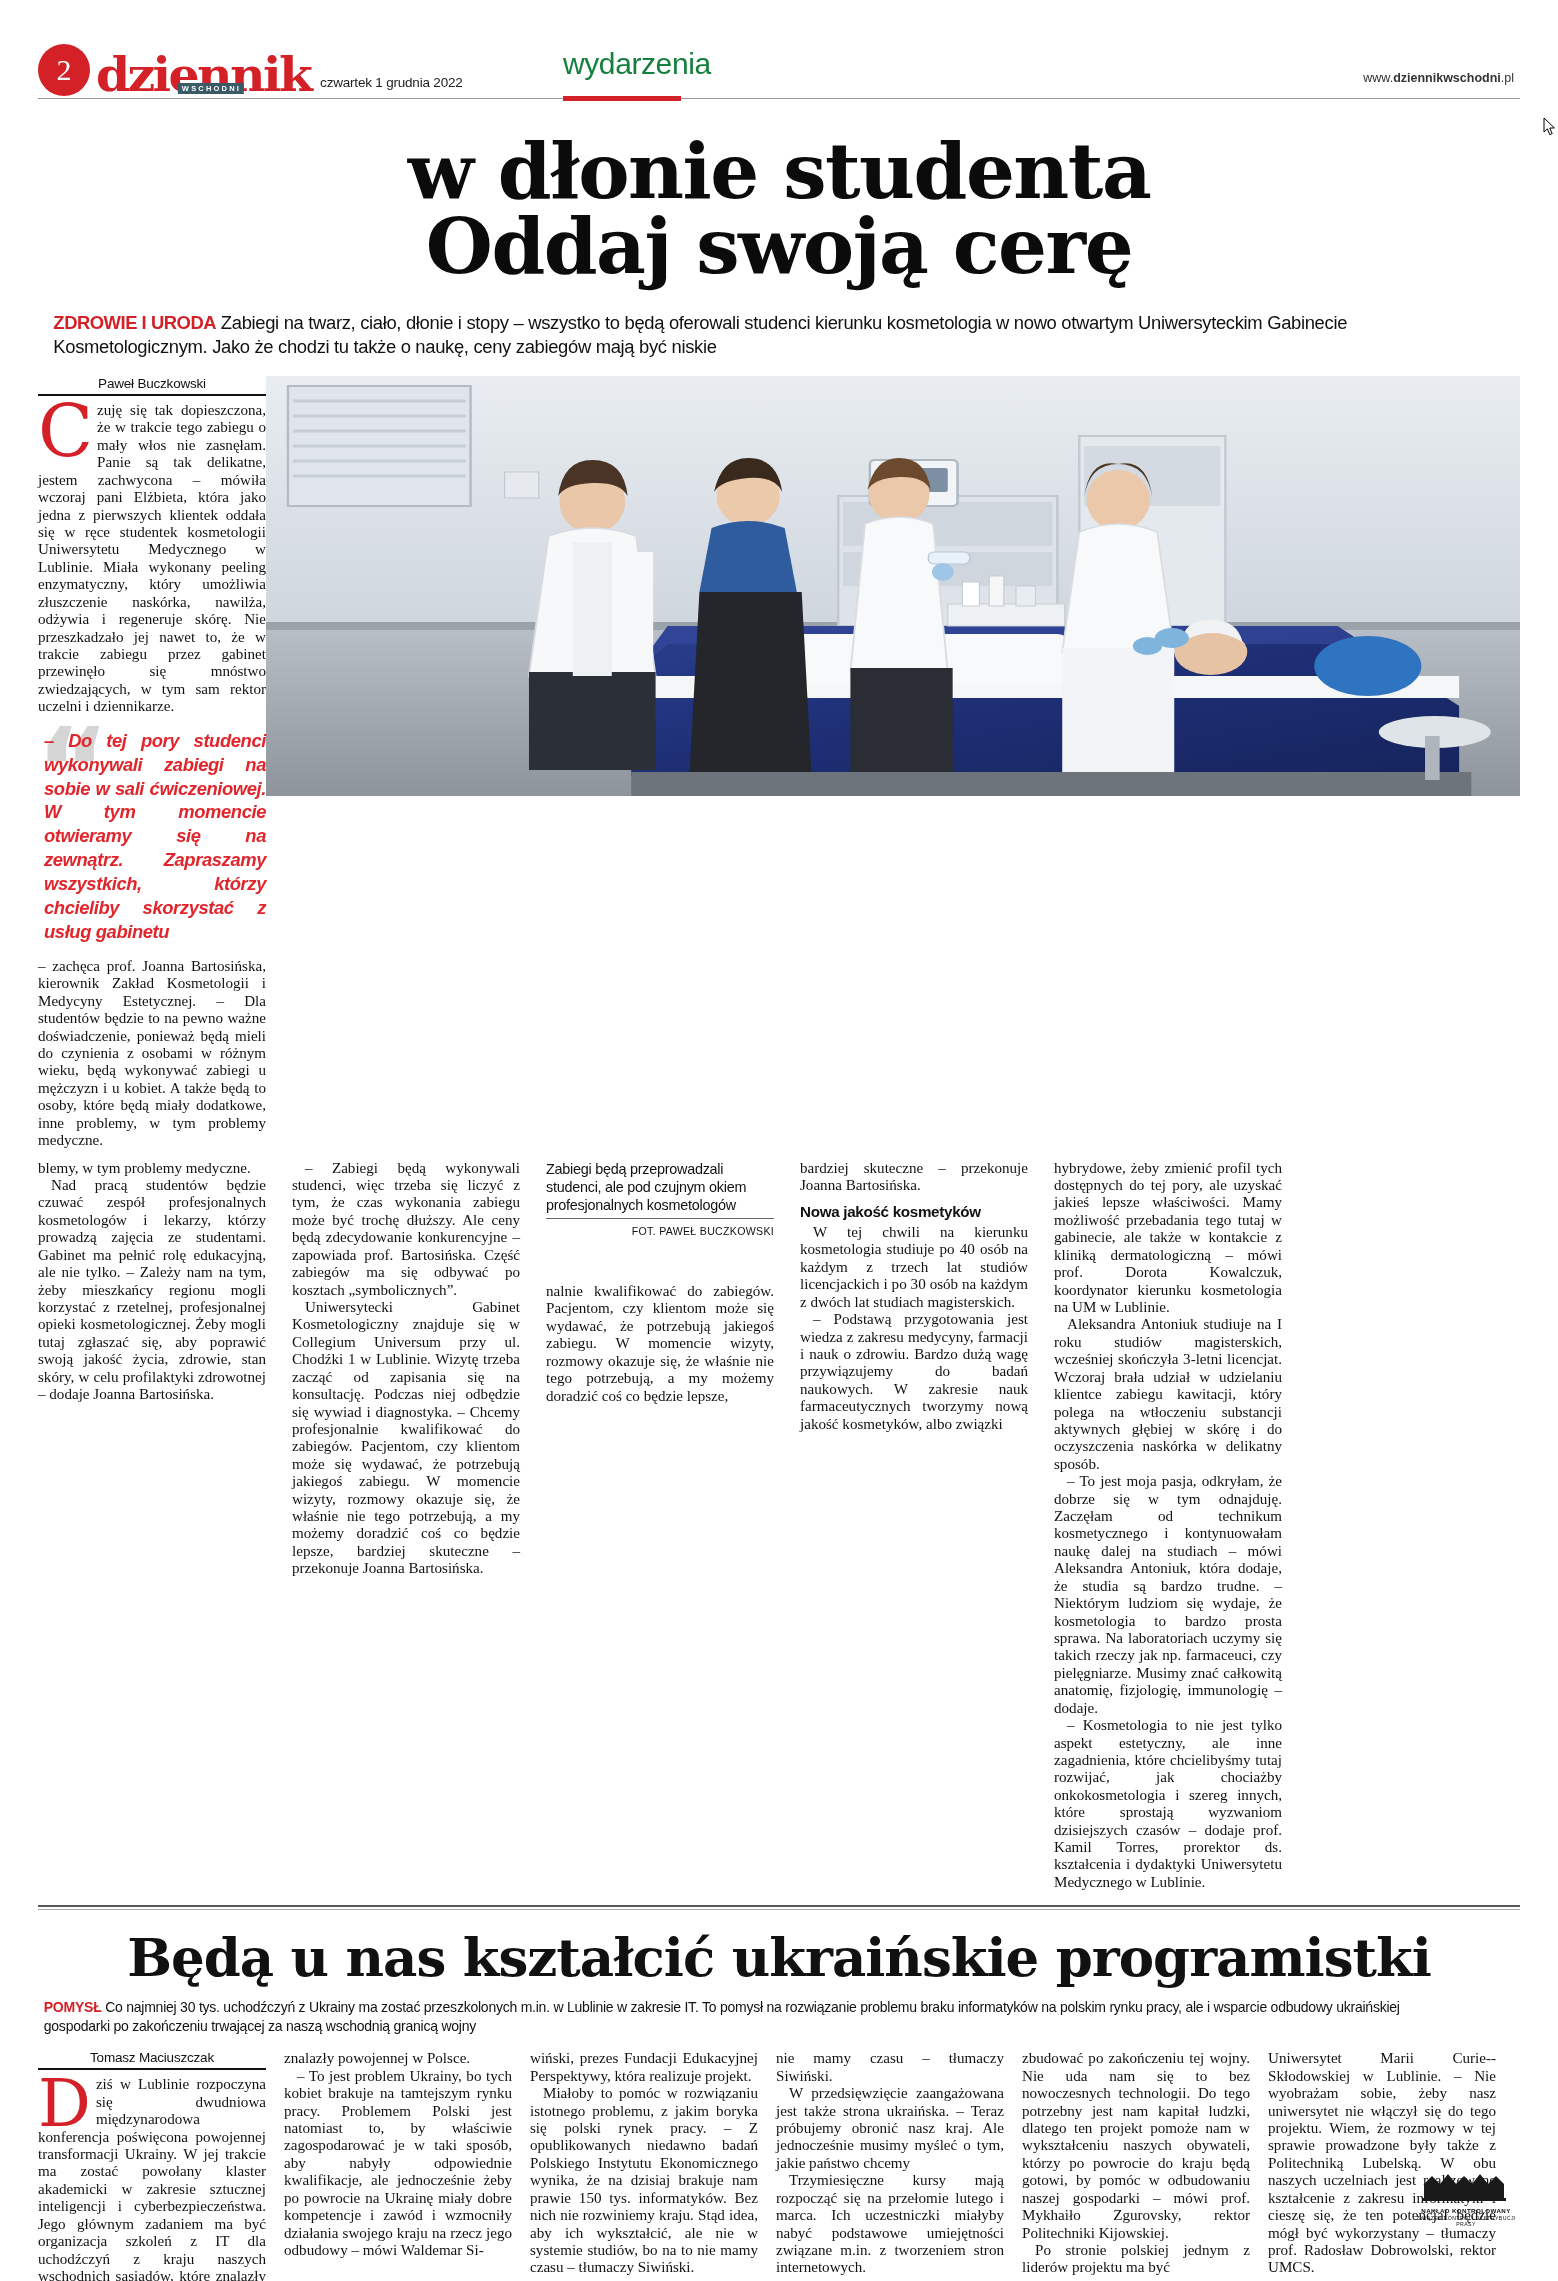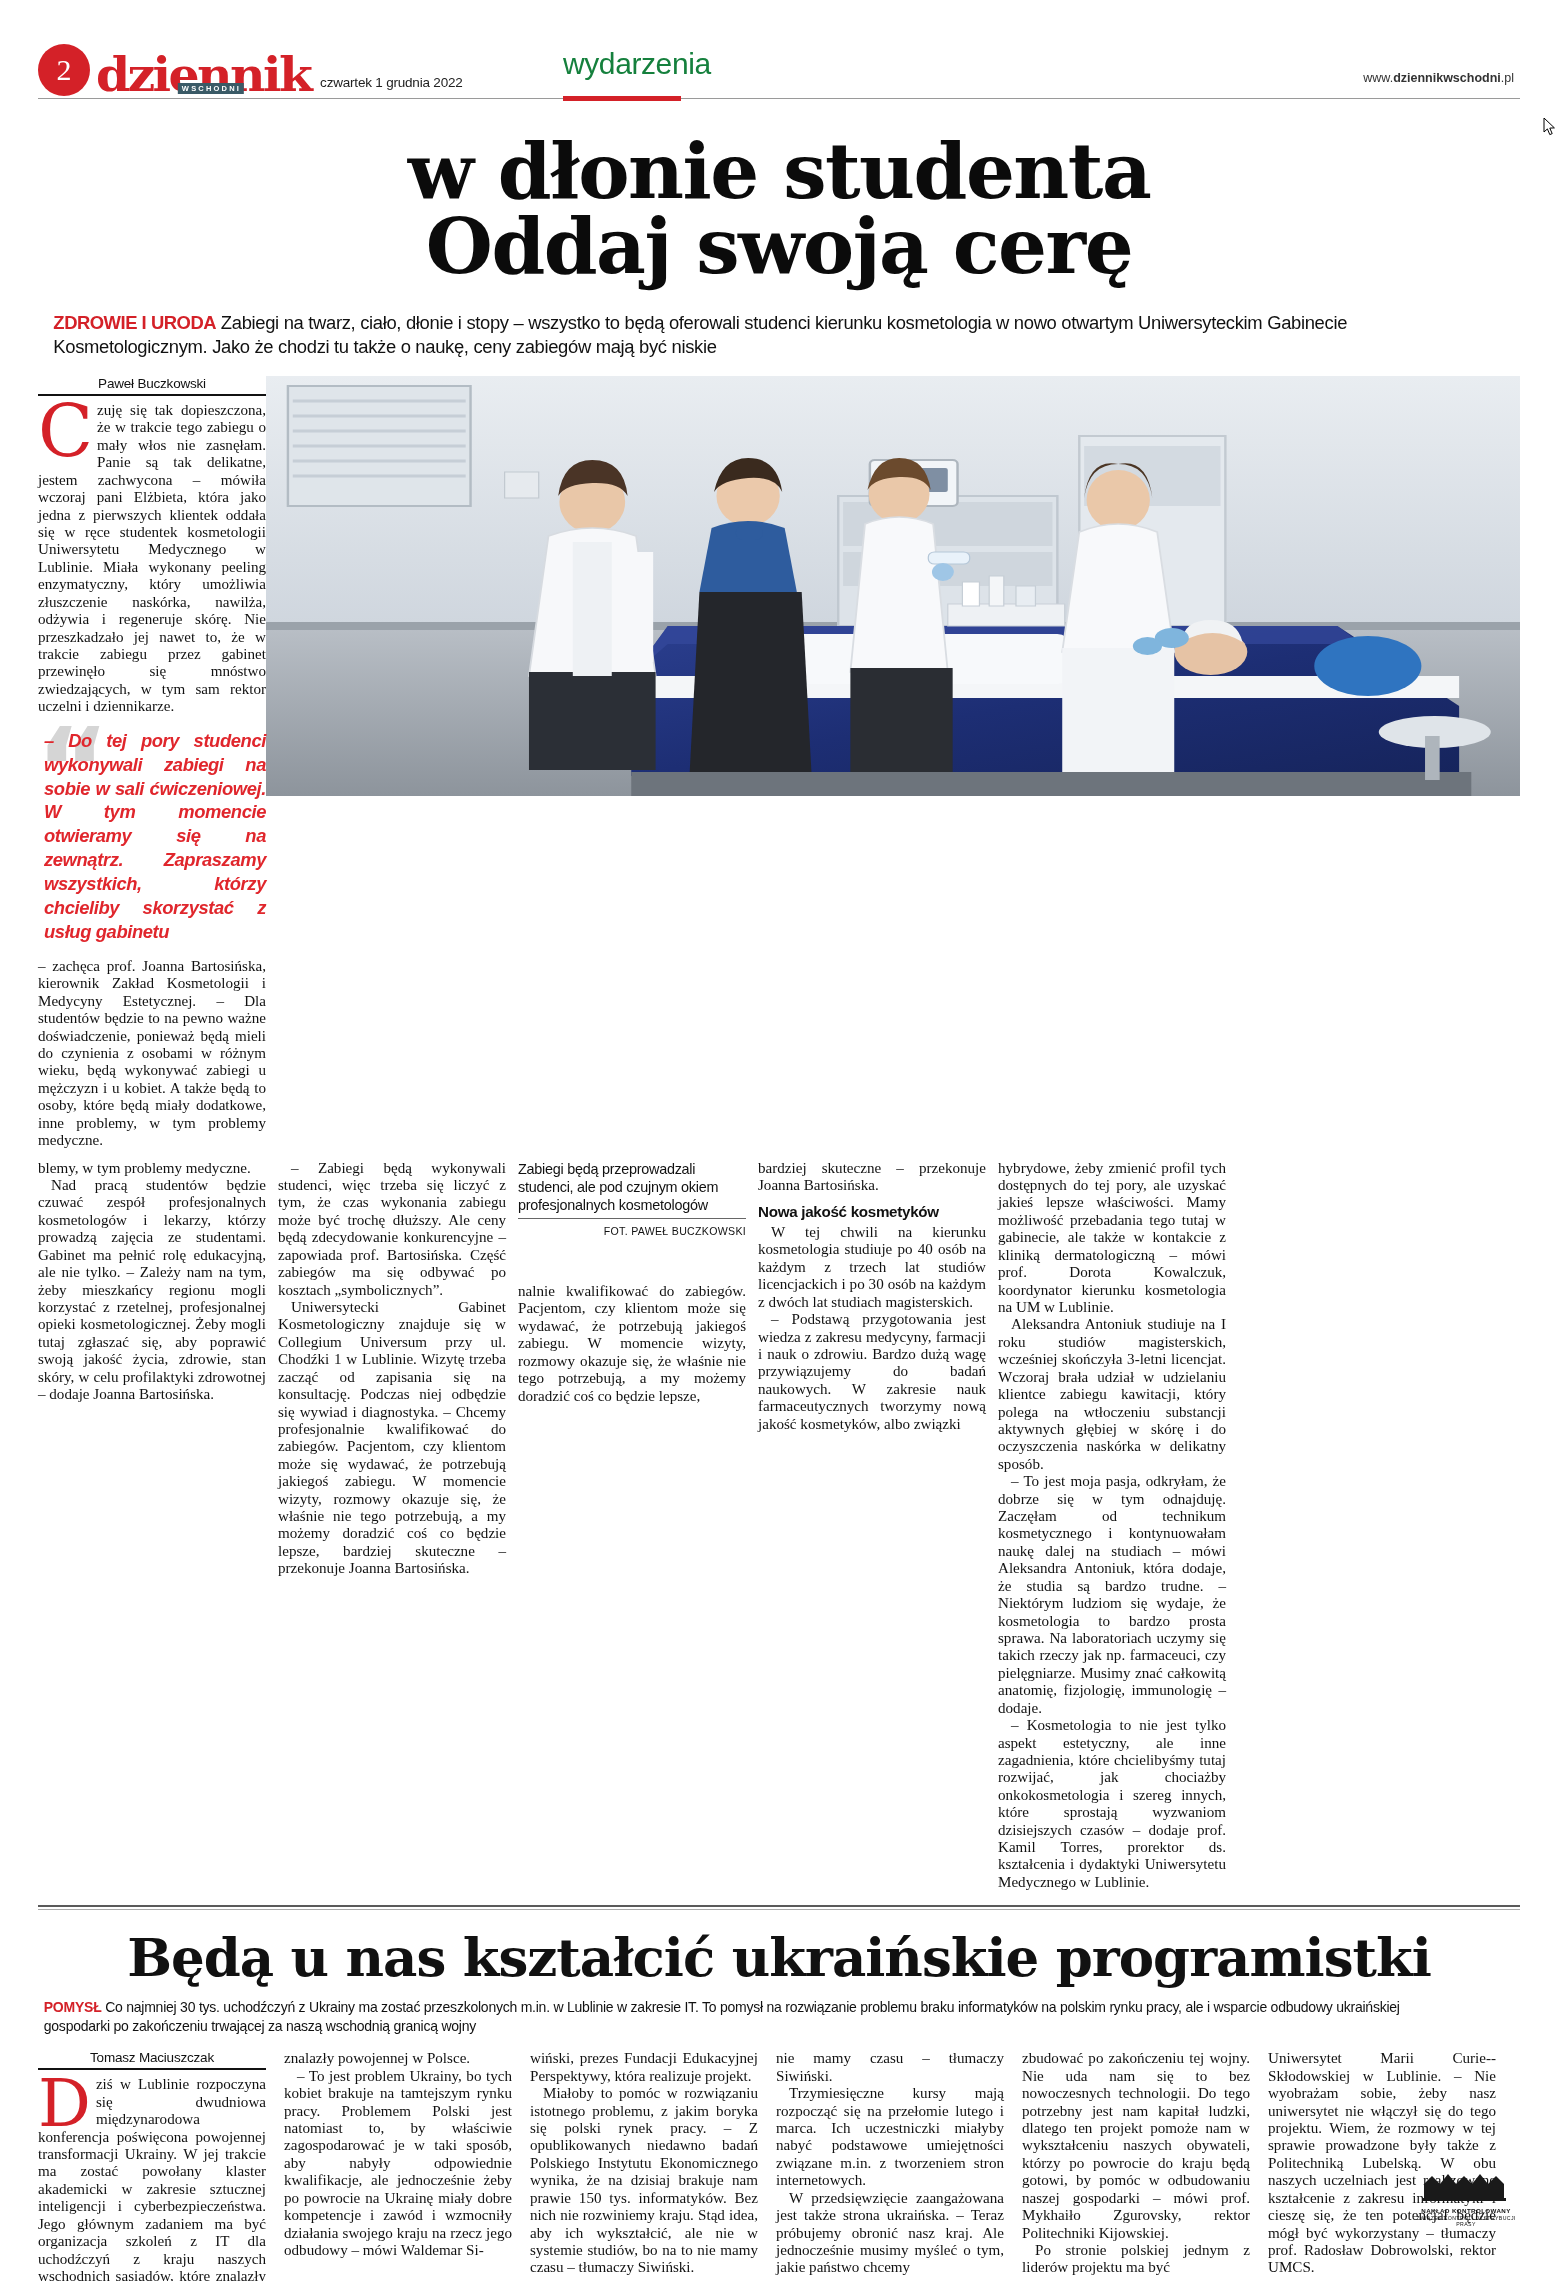--- a/index.html
+++ b/index.html
@@ -134,21 +134,21 @@
     font-size: 18.4px; line-height: 1.3;
     letter-spacing: -0.4px;
   }
   .photo-block { flex: 1 1 auto; }
   .photo {
     width: 100%; height: 420px;
     position: relative; overflow: hidden;
     background: #b9c2cc;
   }
   .photo svg { display: block; width: 100%; height: 100%; }
-  .a1-bottom { display: flex; gap: 12px; margin-top: 10px; }
+  .a1-bottom { display: flex; gap: 26px; margin-top: 10px; }
   .caption {
     font-family: "Liberation Sans", sans-serif;
     font-size: 14.4px; line-height: 1.26; letter-spacing: -0.25px;
   }
   .credit {
     font-family: "Liberation Sans", sans-serif;
     font-size: 10.6px; text-align: right;
     border-top: 1px solid #666; margin-top: 4px; padding-top: 6px;
     letter-spacing: 0.3px;
   }
@@ -410,22 +410,22 @@
     </div>
     <div class="col">
       <div class="bodytext">
         <p class="noind">wiński, prezes Fundacji Edukacyjnej Perspektywy, która realizuje projekt.</p>
         <p>Miałoby to pomóc w rozwiązaniu istotnego problemu, z jakim boryka się polski rynek pracy. – Z opublikowanych niedawno badań Polskiego Instytutu Ekonomicznego wynika, że na dzisiaj brakuje nam prawie 150 tys. informatyków. Bez nich nie rozwiniemy kraju. Stąd idea, aby ich wykształcić, ale nie w systemie studiów, bo na to nie mamy czasu – tłumaczy Siwiński.</p>
       </div>
     </div>
     <div class="col">
       <div class="bodytext">
         <p class="noind">nie mamy czasu – tłumaczy Siwiński.</p>
+        <p>W przedsięwzięcie zaangażowana jest także strona ukraińska. – Teraz próbujemy obronić nasz kraj. Ale jednocześnie musimy myśleć o tym, jakie państwo chcemy</p>
         <p>Trzymiesięczne kursy mają rozpocząć się na przełomie lutego i marca. Ich uczestniczki miałyby nabyć podstawowe umiejętności związane m.in. z tworzeniem stron internetowych.</p>
-        <p>W przedsięwzięcie zaangażowana jest także strona ukraińska. – Teraz próbujemy obronić nasz kraj. Ale jednocześnie musimy myśleć o tym, jakie państwo chcemy</p>
       </div>
     </div>
     <div class="col">
       <div class="bodytext">
         <p class="noind">zbudować po zakończeniu tej wojny. Nie uda nam się to bez nowoczesnych technologii. Do tego potrzebny jest nam kapitał ludzki, dlatego ten projekt pomoże nam w wykształceniu naszych obywateli, którzy po powrocie do kraju będą gotowi, by pomóc w odbudowaniu naszej gospodarki – mówi prof. Mykhaiło Zgurovsky, rektor Politechniki Kijowskiej.</p>
         <p>Po stronie polskiej jednym z liderów projektu ma być</p>
       </div>
     </div>
     <div class="col">
       <div class="bodytext">

